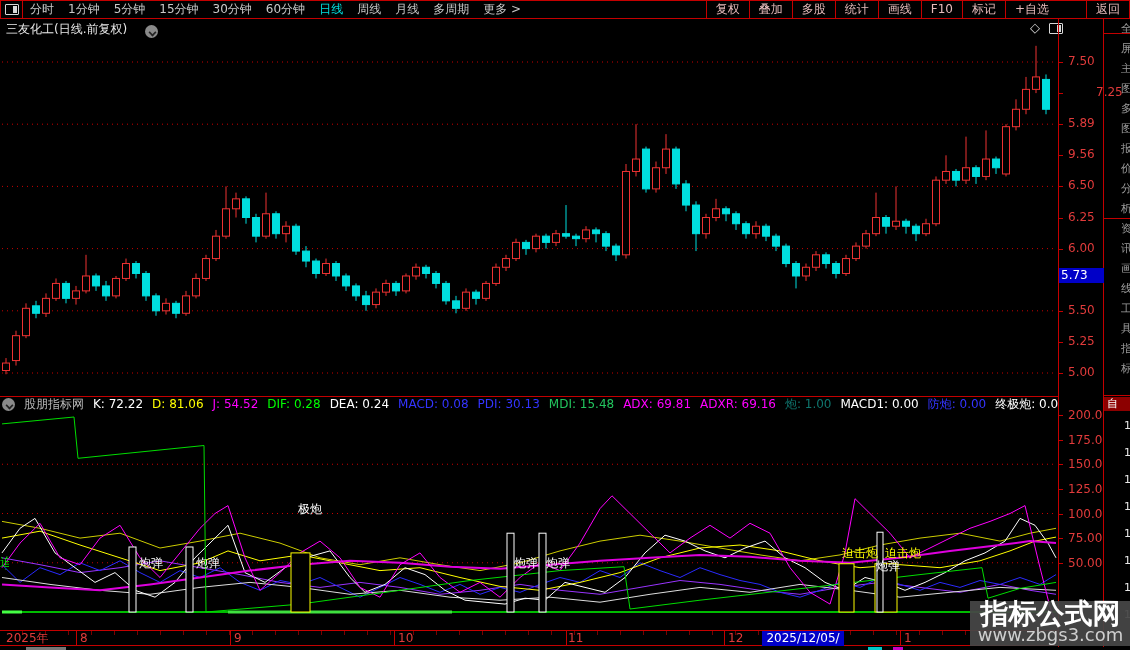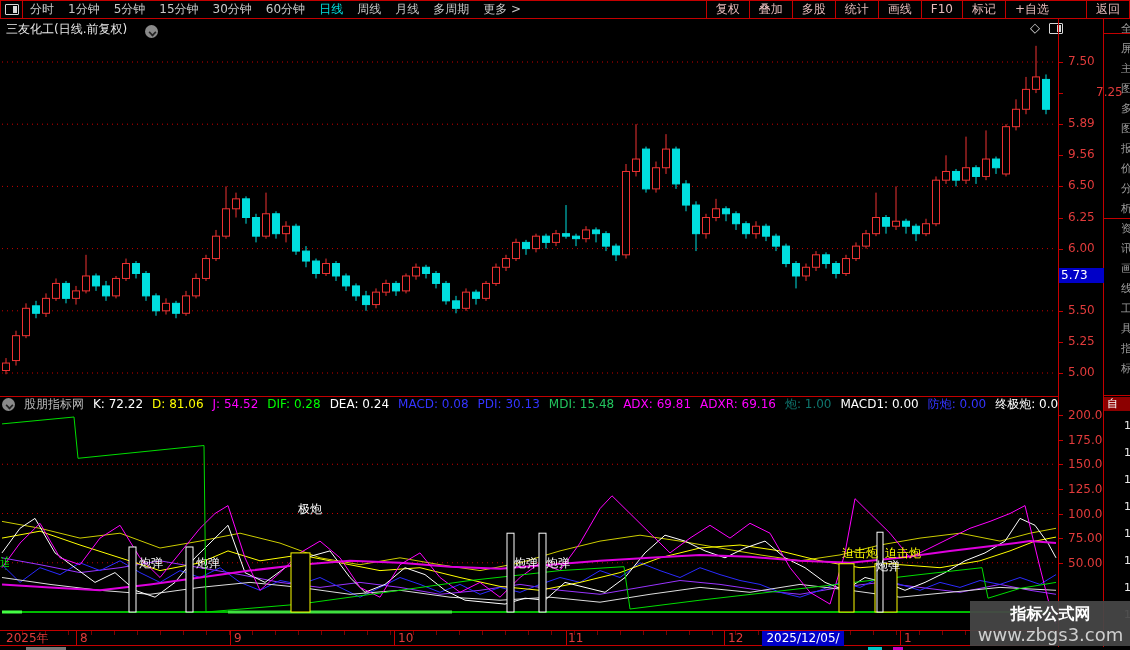--- a/index.html
+++ b/index.html
@@ -45,21 +45,21 @@
              border-top:1px solid #c40000;border-bottom:1px solid #c40000;background:
              repeating-linear-gradient(to right,transparent 0,transparent 22px,#7a0000 22px,#7a0000 23px);
              background-size:100% 4px;background-repeat:no-repeat;}
   .date-label{position:absolute;top:1px;color:#e13b3b;font-size:12px;line-height:13px;white-space:nowrap;}
   .date-sep{position:absolute;top:0;width:1px;height:15px;background:#c40000;}
   .date-highlight{position:absolute;top:0;height:15px;background:#0000c8;color:#fff;font-size:12px;
                   line-height:15px;text-align:center;}
   
   .watermark{position:absolute;left:970px;top:601px;width:161px;height:45px;background:rgba(70,70,70,.94);
              z-index:60;display:flex;flex-direction:column;align-items:center;justify-content:center;}
-  .wm1{color:#fff;font-size:16px;font-weight:bold;line-height:22px;}
+  .wm1{color:#fff;font-size:28px;font-weight:bold;line-height:22px;}
   .wm2{color:#cfcfcf;font-size:18px;line-height:20px;}
   
   .right-strip{position:absolute;left:1104px;top:19px;width:26px;height:627px;overflow:hidden;}
   .strip-glyph{position:absolute;left:17px;width:16px;color:#9d9d9d;font-size:11px;line-height:12px;}
   .strip-one{position:absolute;left:20px;color:#e8e8e8;font-size:11px;}
   .strip-head{position:absolute;left:0;top:378px;width:26px;height:14px;background:#8c0000;color:#fff;
               font-size:11px;line-height:14px;padding-left:3px;box-sizing:border-box;}
   .green-clip{position:absolute;left:0;top:556px;width:9px;height:14px;overflow:hidden;color:#00ee00;
               font-size:12px;line-height:13px;z-index:5;}
   .bottom-sliver{position:absolute;left:0;top:647px;width:1130px;height:3px;background:#000;overflow:hidden;}

